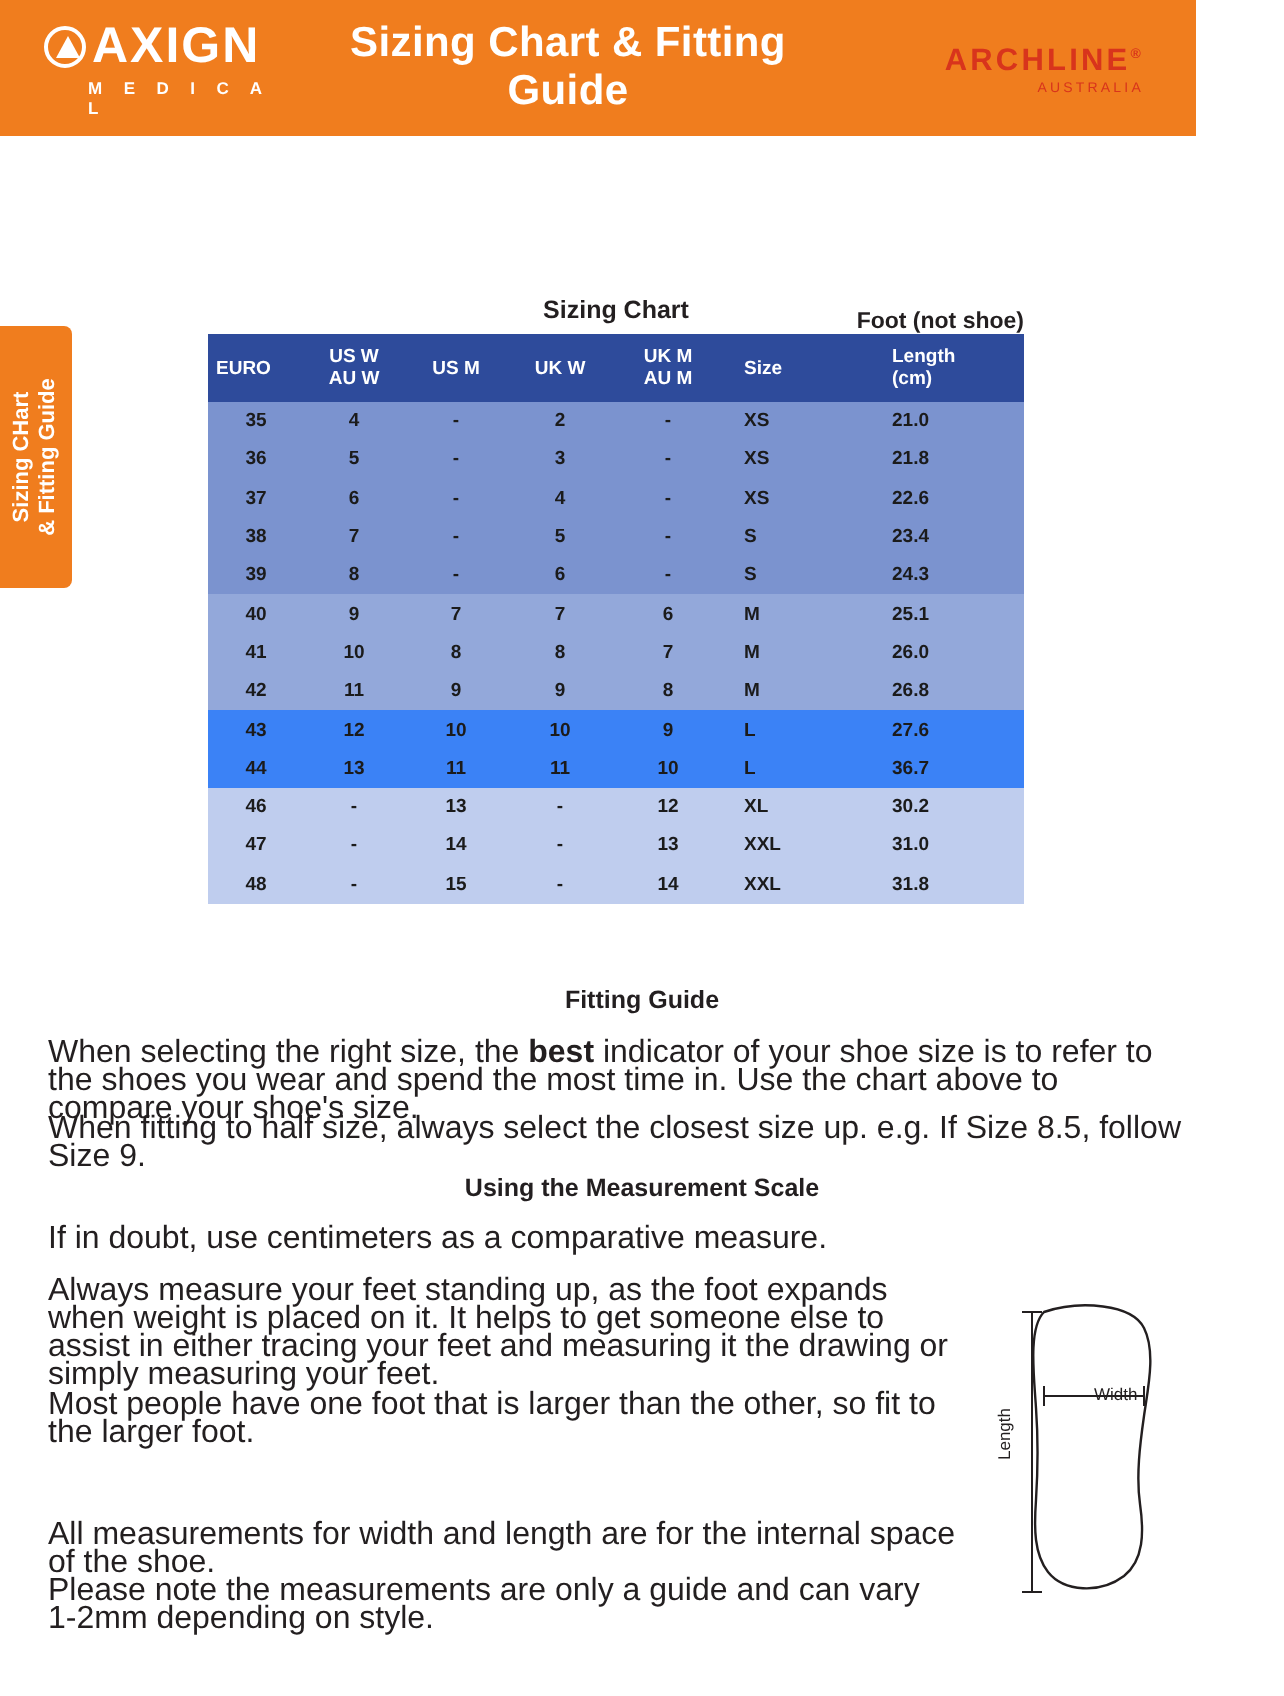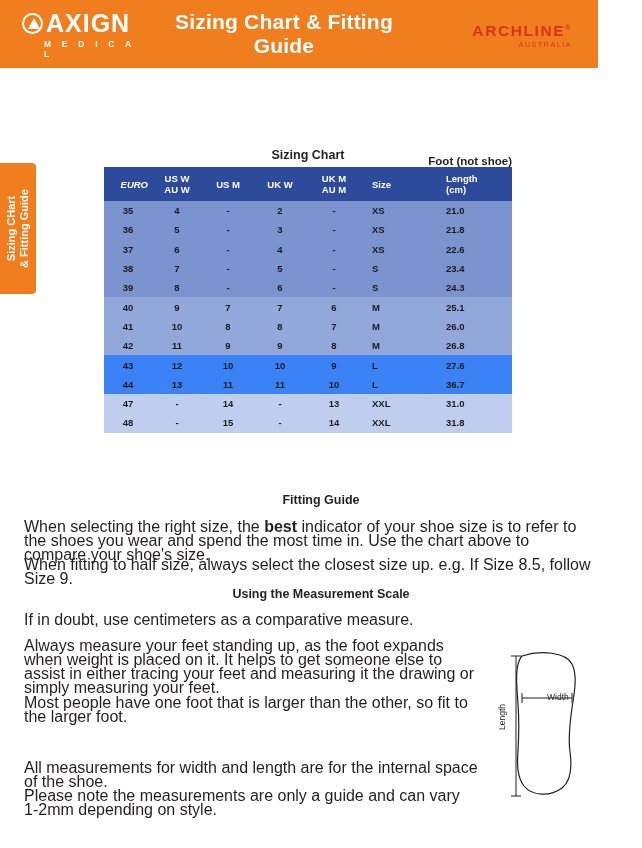--- a/index.html
+++ b/index.html
@@ -151,21 +151,21 @@
   table.sizing th {
     background: #2e4b9b;
     color: #ffffff;
     font-size: 9.5px;
     font-weight: bold;
     height: 34px;
     vertical-align: middle;
     line-height: 11px;
     padding: 0 4px;
   }
-  table.sizing th.c-euro { width: 48px; text-align: right; font-style: italic; }
+  table.sizing th.c-euro { width: 48px; text-align: left; }
   table.sizing th.c-usw  { width: 50px; text-align: center; }
   table.sizing th.c-usm  { width: 52px; text-align: center; }
   table.sizing th.c-ukw  { width: 52px; text-align: center; }
   table.sizing th.c-ukm  { width: 56px; text-align: center; }
   table.sizing th.c-size { width: 70px; text-align: left; padding-left: 10px; }
   table.sizing th.c-len  { width: 80px; text-align: left; padding-left: 14px; }
   table.sizing td {
     font-size: 9.5px;
     font-weight: bold;
     height: 19.3px;
@@ -375,20 +375,29 @@
           <tr class="band-c">
             <td>44</td>
             <td>13</td>
             <td>11</td>
             <td>11</td>
             <td>10</td>
             <td class="t-size">L</td>
             <td class="t-len">36.7</td>
           </tr>
           <tr class="band-d">
+            <td>46</td>
+            <td>-</td>
+            <td>13</td>
+            <td>-</td>
+            <td>12</td>
+            <td class="t-size">XL</td>
+            <td class="t-len">30.2</td>
+          </tr>
+          <tr class="band-d">
             <td>47</td>
             <td>-</td>
             <td>14</td>
             <td>-</td>
             <td>13</td>
             <td class="t-size">XXL</td>
             <td class="t-len">31.0</td>
           </tr>
           <tr class="band-d">
             <td>48</td>

